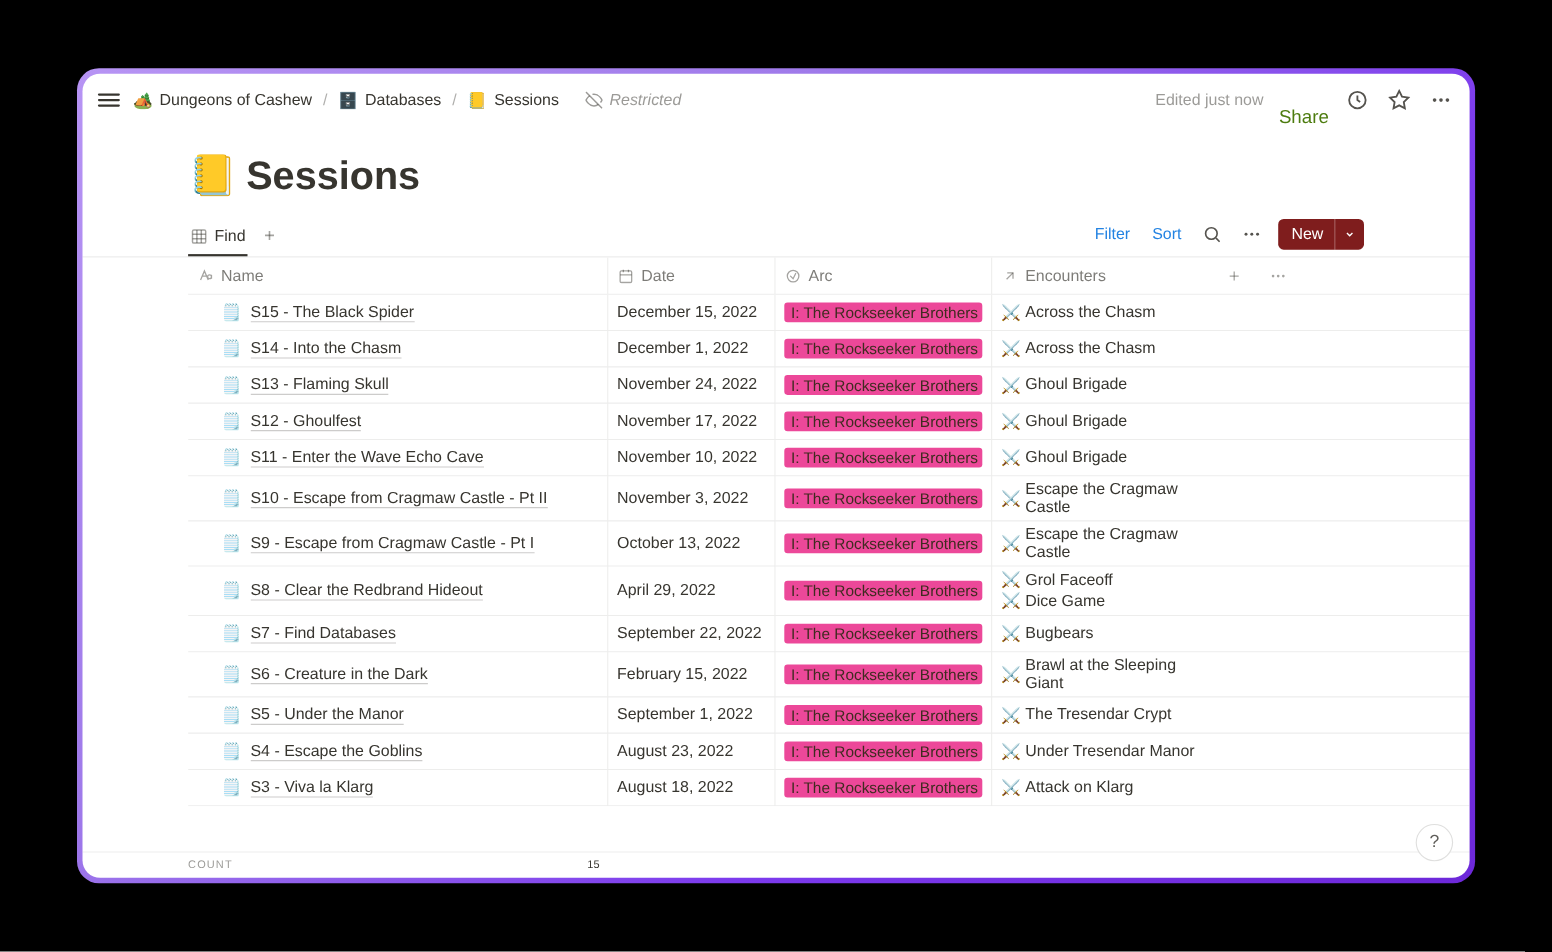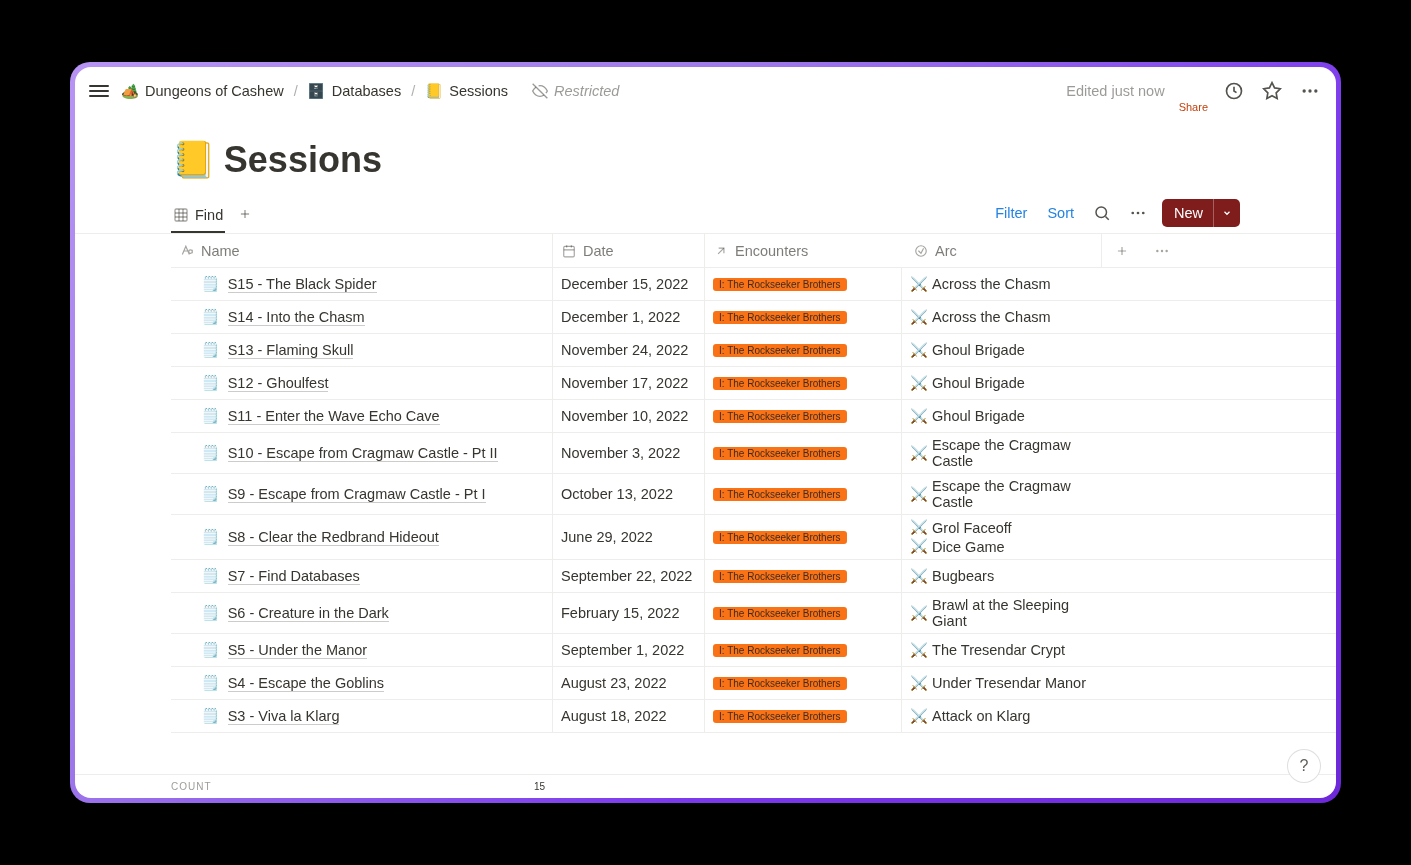--- a/index.html
+++ b/index.html
@@ -85,21 +85,21 @@
       justify-content: center;
     }
     .topbar-spacer { flex: 1; }
     .topbar-right {
       display: flex;
       align-items: center;
       gap: 14px;
       color: #37352f;
     }
     .edited-text { color: rgba(55,53,47,0.5); font-size: 14.5px; }
-    .share-text { font-size: 11px; cursor: pointer; color: #c2410c; margin-top: 32px; }
+    .share-text { font-size: 17px; cursor: pointer; color: #4d7c0f; margin-top: 32px; }
     .icon-btn {
       width: 24px;
       height: 24px;
       display: flex;
       align-items: center;
       justify-content: center;
       cursor: pointer;
       color: rgba(55,53,47,0.85);
       border-radius: 4px;
     }
@@ -221,23 +221,23 @@
       min-height: 33px;
       color: #37352f;
       font-size: 14.5px;
     }
     .td.col-name {
       padding-left: 30px;
     }
     .page-icon { font-size: 15px; margin-right: 2px;}
     .name-text { font-weight: 500; border-bottom: 1px solid rgba(55,53,47,0.25); cursor: pointer; }
     .arc-tag {
-      background: #f97316;
+      background: #ec4899;
       color: #402b20;
-      font-size: 10px;
+      font-size: 14px;
       padding: 1px 6px;
       border-radius: 3px;
       white-space: nowrap;
       overflow: hidden;
       text-overflow: clip;
       max-width: 100%;
       text-align: center;
     }
     .td.col-enc {
       flex-direction: column;
@@ -428,37 +428,37 @@
             <span class="prop-icon">
               <svg width="14" height="14" viewBox="0 0 24 24" fill="none" stroke="currentColor" stroke-width="2">
                   <rect x="3" y="4" width="18" height="18" rx="2"></rect>
                   <line x1="3" y1="10" x2="21" y2="10"></line>
                   <line x1="8" y1="2" x2="8" y2="6"></line>
                   <line x1="16" y1="2" x2="16" y2="6"></line>
                 </svg>
             </span>
             <span>Date</span>
           </div>
+          <div class="th col-arc">
+            <span class="prop-icon">
+              <svg width="14" height="14" viewBox="0 0 24 24" fill="none" stroke="currentColor" stroke-width="2">
+                  <circle cx="12" cy="12" r="9"></circle>
+                  <polyline points="8 12 12 16 16 8" stroke-linecap="round"></polyline>
+                </svg>
+            </span>
+            <span>Arc</span>
+          </div>
           <div class="th col-enc">
             <span class="prop-icon">
               <svg width="14" height="14" viewBox="0 0 24 24" fill="none" stroke="currentColor" stroke-width="2">
                   <line x1="7" y1="17" x2="17" y2="7"></line>
                   <polyline points="8 7 17 7 17 16"></polyline>
                 </svg>
             </span>
             <span>Encounters</span>
-          </div>
-          <div class="th col-arc">
-            <span class="prop-icon">
-              <svg width="14" height="14" viewBox="0 0 24 24" fill="none" stroke="currentColor" stroke-width="2">
-                  <circle cx="12" cy="12" r="9"></circle>
-                  <polyline points="8 12 12 16 16 8" stroke-linecap="round"></polyline>
-                </svg>
-            </span>
-            <span>Arc</span>
           </div>
           <div class="th col-add">
             <svg width="14" height="14" viewBox="0 0 24 24" fill="none" stroke="rgba(55,53,47,0.45)" stroke-width="2">
                 <line x1="12" y1="5" x2="12" y2="19"></line>
                 <line x1="5" y1="12" x2="19" y2="12"></line>
               </svg>
           </div>
           <div class="th col-more">
             <svg width="16" height="16" viewBox="0 0 24 24" fill="rgba(55,53,47,0.45)">
                 <circle cx="5" cy="12" r="1.8"></circle>
@@ -578,21 +578,21 @@
                   <span>⚔️</span>
                   <span class="enc-text">Escape the Cragmaw Castle</span>
                 </div>
               </div>
             </div>
             <div class="tr">
               <div class="td col-name">
                 <span class="page-icon">🗒️</span>
                 <span class="name-text">S8 - Clear the Redbrand Hideout</span>
               </div>
-              <div class="td col-date">June 29, 2022</div>
+              <div class="td col-date">April 29, 2022</div>
               <div class="td col-arc">
                 <span class="arc-tag">I: The Rockseeker Brothers</span>
               </div>
               <div class="td col-enc">
                 <div class="enc-item">
                   <span>⚔️</span>
                   <span class="enc-text">Grol Faceoff</span>
                 </div>
                 <div class="enc-item">
                   <span>⚔️</span>

